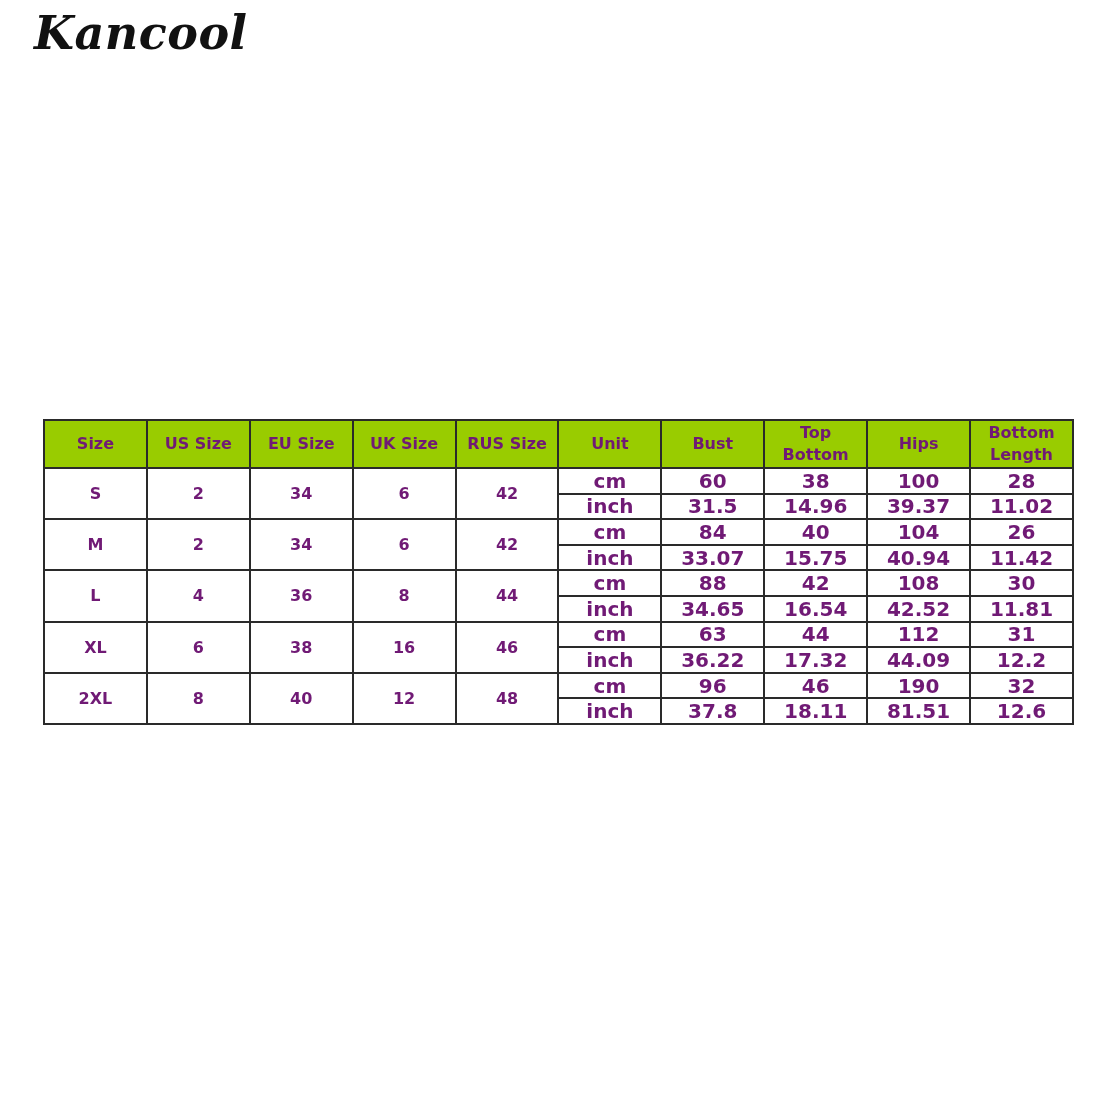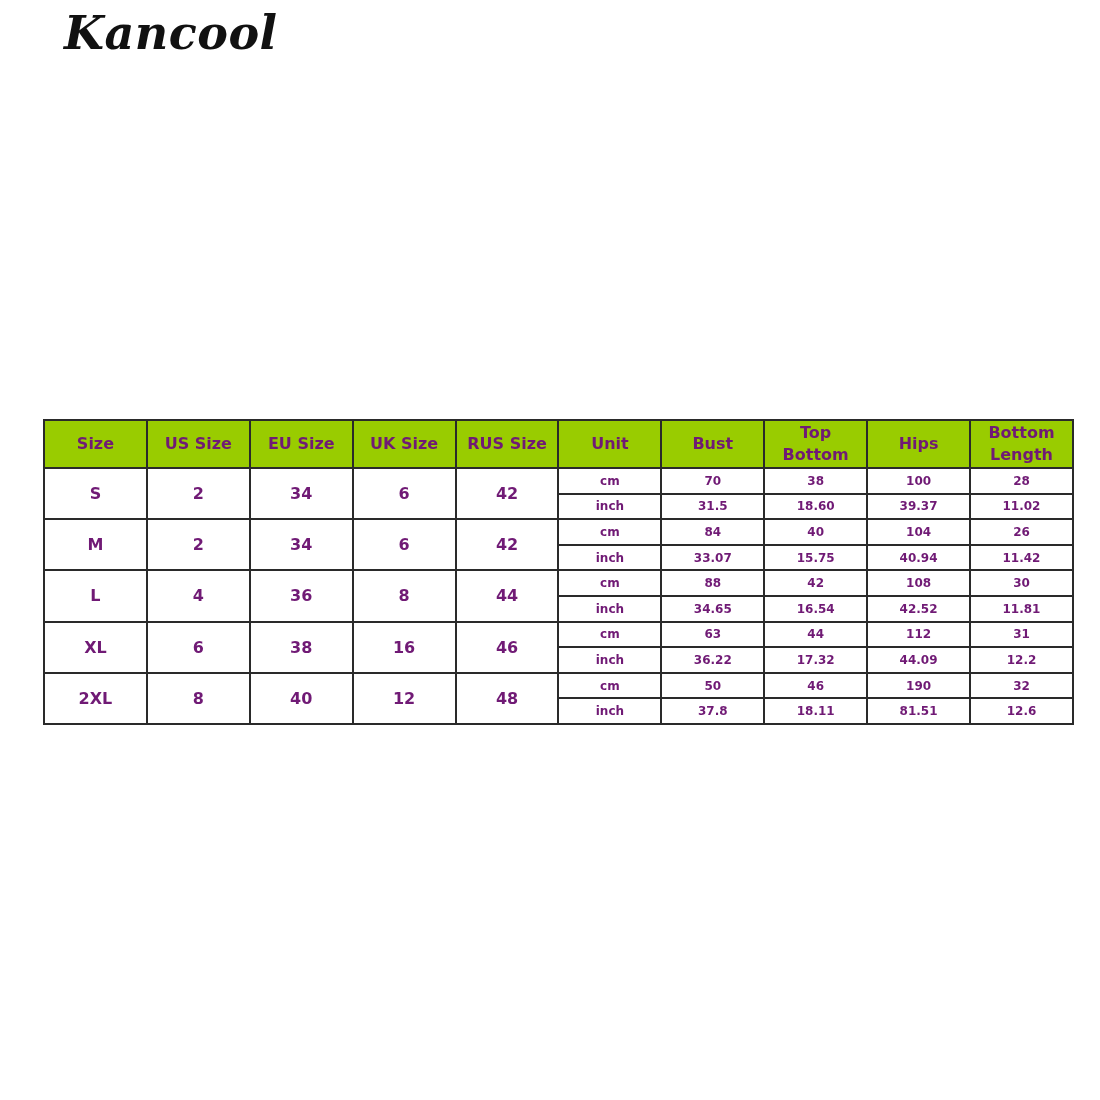--- a/index.html
+++ b/index.html
@@ -1,36 +1,36 @@
 <!DOCTYPE html>
 <html><head>
 <meta charset="utf-8">
 <style>
   html, body { margin: 0; padding: 0; background: #ffffff; }
   body { width: 1100px; height: 1100px; position: relative; overflow: hidden; }
   .brand {
     position: absolute; left: 34px; top: 6px;
     font-family: "DejaVu Serif", "Liberation Serif", serif;
     font-style: italic; font-weight: bold; font-size: 46px;
-    color: #111; letter-spacing: 0.5px; margin-left: 30px;
+    color: #111; letter-spacing: 0.5px;
   }
   table.size-table {
     position: absolute; left: 35px; top: 419px;
     width: 1031px; border-collapse: collapse; table-layout: fixed;
     font-family: "DejaVu Sans", "Liberation Sans", sans-serif;
     font-weight: bold; color: #701a75; margin-left: 8px;
   }
   table.size-table th, table.size-table td {
     border: 2px solid #2a2a2a; text-align: center; padding: 0;
   }
   table.size-table th {
     background: #99cc00; height: 46px; font-size: 16px; line-height: 22px;
   }
   table.size-table td.size-cell { height: 49px; font-size: 16px; }
-  table.size-table td.sub { height: 23.6px; font-size: 12px; line-height: 20px; }
+  table.size-table td.sub { height: 23.6px; font-size: 20px; line-height: 20px; }
 </style>
 </head>
 <body>
 
 <div class="brand">Kancool</div>
 
 <table class="size-table">
   <thead>
     <tr>
       <th>Size</th>
@@ -46,29 +46,29 @@
     </tr>
   </thead>
   <tbody id="tbody">
       <tr>
         <td class="size-cell" rowspan="2">S</td>
         <td class="size-cell" rowspan="2">2</td>
         <td class="size-cell" rowspan="2">34</td>
         <td class="size-cell" rowspan="2">6</td>
         <td class="size-cell" rowspan="2">42</td>
         <td class="sub">cm</td>
-        <td class="sub">70</td>
+        <td class="sub">60</td>
         <td class="sub">38</td>
         <td class="sub">100</td>
         <td class="sub">28</td>
       </tr>
       <tr>
         <td class="sub">inch</td>
         <td class="sub">31.5</td>
-        <td class="sub">18.60</td>
+        <td class="sub">14.96</td>
         <td class="sub">39.37</td>
         <td class="sub">11.02</td>
       </tr>
       <tr>
         <td class="size-cell" rowspan="2">M</td>
         <td class="size-cell" rowspan="2">2</td>
         <td class="size-cell" rowspan="2">34</td>
         <td class="size-cell" rowspan="2">6</td>
         <td class="size-cell" rowspan="2">42</td>
         <td class="sub">cm</td>
@@ -122,21 +122,21 @@
         <td class="sub">44.09</td>
         <td class="sub">12.2</td>
       </tr>
       <tr>
         <td class="size-cell" rowspan="2">2XL</td>
         <td class="size-cell" rowspan="2">8</td>
         <td class="size-cell" rowspan="2">40</td>
         <td class="size-cell" rowspan="2">12</td>
         <td class="size-cell" rowspan="2">48</td>
         <td class="sub">cm</td>
-        <td class="sub">50</td>
+        <td class="sub">96</td>
         <td class="sub">46</td>
         <td class="sub">190</td>
         <td class="sub">32</td>
       </tr>
       <tr>
         <td class="sub">inch</td>
         <td class="sub">37.8</td>
         <td class="sub">18.11</td>
         <td class="sub">81.51</td>
         <td class="sub">12.6</td>

